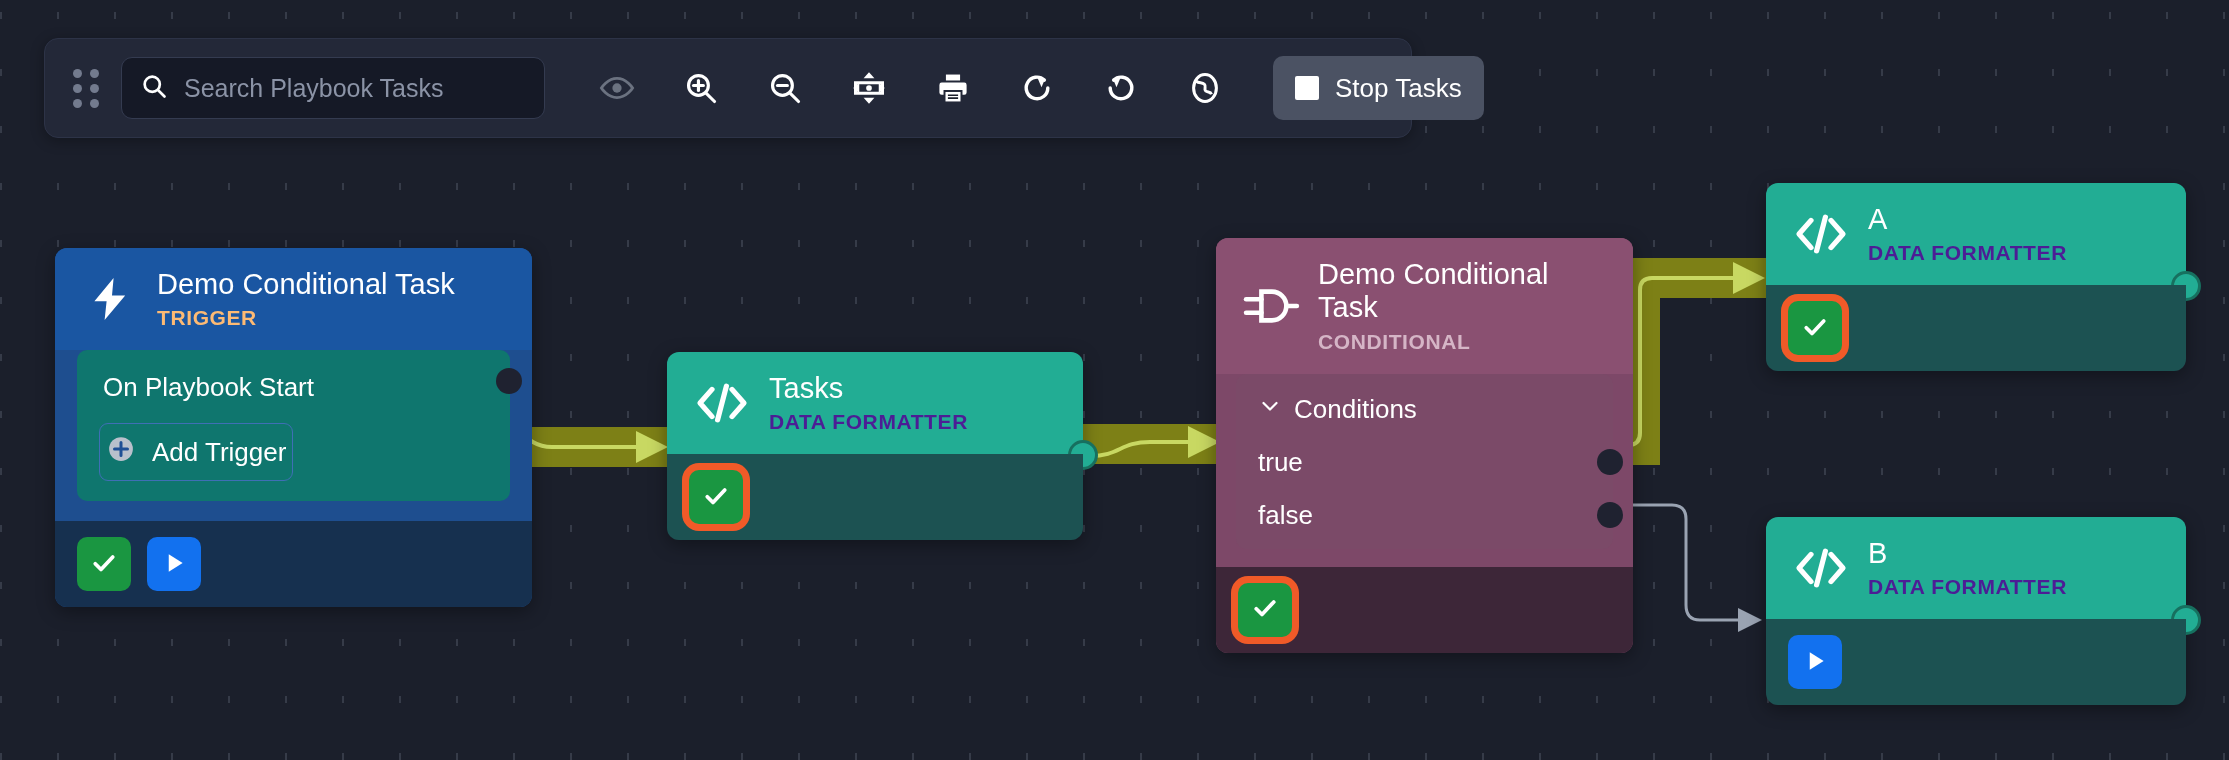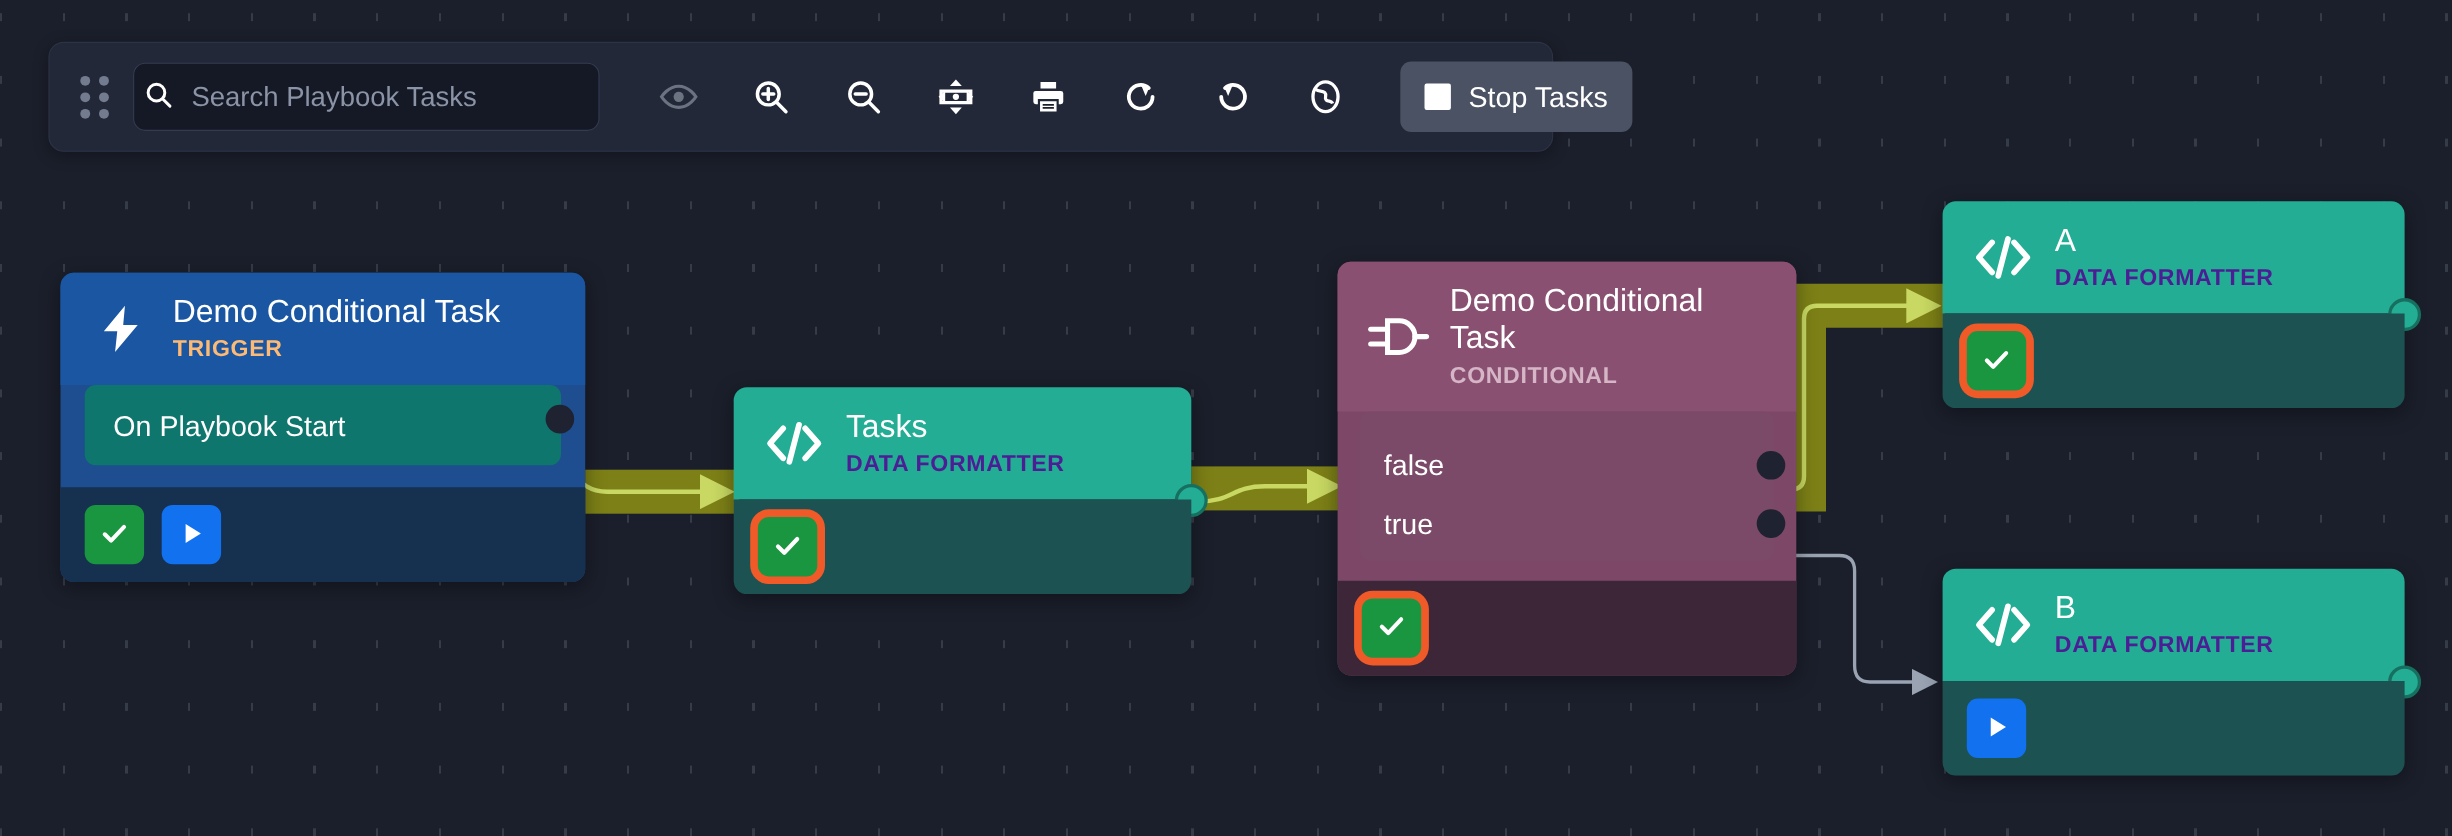--- a/index.html
+++ b/index.html
@@ -68,21 +68,21 @@
   }
   #search-box {
     margin-left: 22px;
     width: 424px;
     height: 62px;
     background: #151926;
     border: 1px solid #343b50;
     border-radius: 11px;
     display: flex;
     align-items: center;
-    padding: 0 8px;
+    padding: 0 18px;
     box-sizing: border-box;
     flex: 0 0 auto;
   }
   #search-box svg { flex: 0 0 auto; }
   #search-input {
     background: transparent;
     border: 0;
     outline: none;
     color: #e6e9f0;
     font-size: 25px;
@@ -439,20 +439,29 @@
       <div class="node-titles">
         <div class="node-title">Demo Conditional Task</div>
         <div class="node-subtitle">TRIGGER</div>
       </div>
     </div>
 
     <div class="node-body">
       <div class="inner-panel">
         <div class="panel-row-label">On Playbook Start</div>
         <span class="port dark" style="right:-12px; top:18px;"></span>
+        <button id="add-trigger-button">
+          <span>
+            <svg width="30" height="30" viewBox="0 0 24 24">
+              <circle cx="12" cy="12" r="9.5" fill="#b9c0cc"></circle>
+              <path d="M12 6.8v10.4M6.8 12h10.4" stroke="#1f4f95" stroke-width="2.4" stroke-linecap="round"></path>
+            </svg>
+          </span>
+          <span>Add Trigger</span>
+        </button>
       </div>
 
       <div class="status-bar">
         <button class="status-btn ok">
           <span>
             <svg width="30" height="30" viewBox="0 0 24 24" fill="none" stroke="#ffffff" stroke-width="3" stroke-linecap="round" stroke-linejoin="round">
               <path d="M5 12.6l4.6 4.6L19 7.2"></path>
             </svg>
           </span>
         </button>
@@ -506,28 +515,36 @@
         </svg>
       </span>
       <div class="node-titles">
         <div class="node-title">Demo Conditional Task</div>
         <div class="node-subtitle">CONDITIONAL</div>
       </div>
     </div>
 
     <div class="node-body">
       <div class="cond-panel">
+        <div class="cond-header">
+          <span>
+            <svg width="24" height="24" viewBox="0 0 24 24" fill="none" stroke="#ffffff" stroke-width="2.2" stroke-linecap="round" stroke-linejoin="round">
+              <path d="M5.5 9l6.5 6.5L18.5 9"></path>
+            </svg>
+          </span>
+          <span>Conditions</span>
+        </div>
+
+        <div class="cond-row">
+          <span>true</span>
+          <span class="port dark" style="right:-10px; top:24px;"></span>
+        </div>
 
         <div class="cond-row">
           <span>false</span>
-          <span class="port dark" style="right:-10px; top:24px;"></span>
-        </div>
-
-        <div class="cond-row">
-          <span>true</span>
           <span class="port dark" style="right:-10px; top:24px;"></span>
         </div>
       </div>
 
       <div class="status-bar">
         <button class="status-btn ok ringed">
           <span>
             <svg width="30" height="30" viewBox="0 0 24 24" fill="none" stroke="#ffffff" stroke-width="3" stroke-linecap="round" stroke-linejoin="round">
               <path d="M5 12.6l4.6 4.6L19 7.2"></path>
             </svg>

